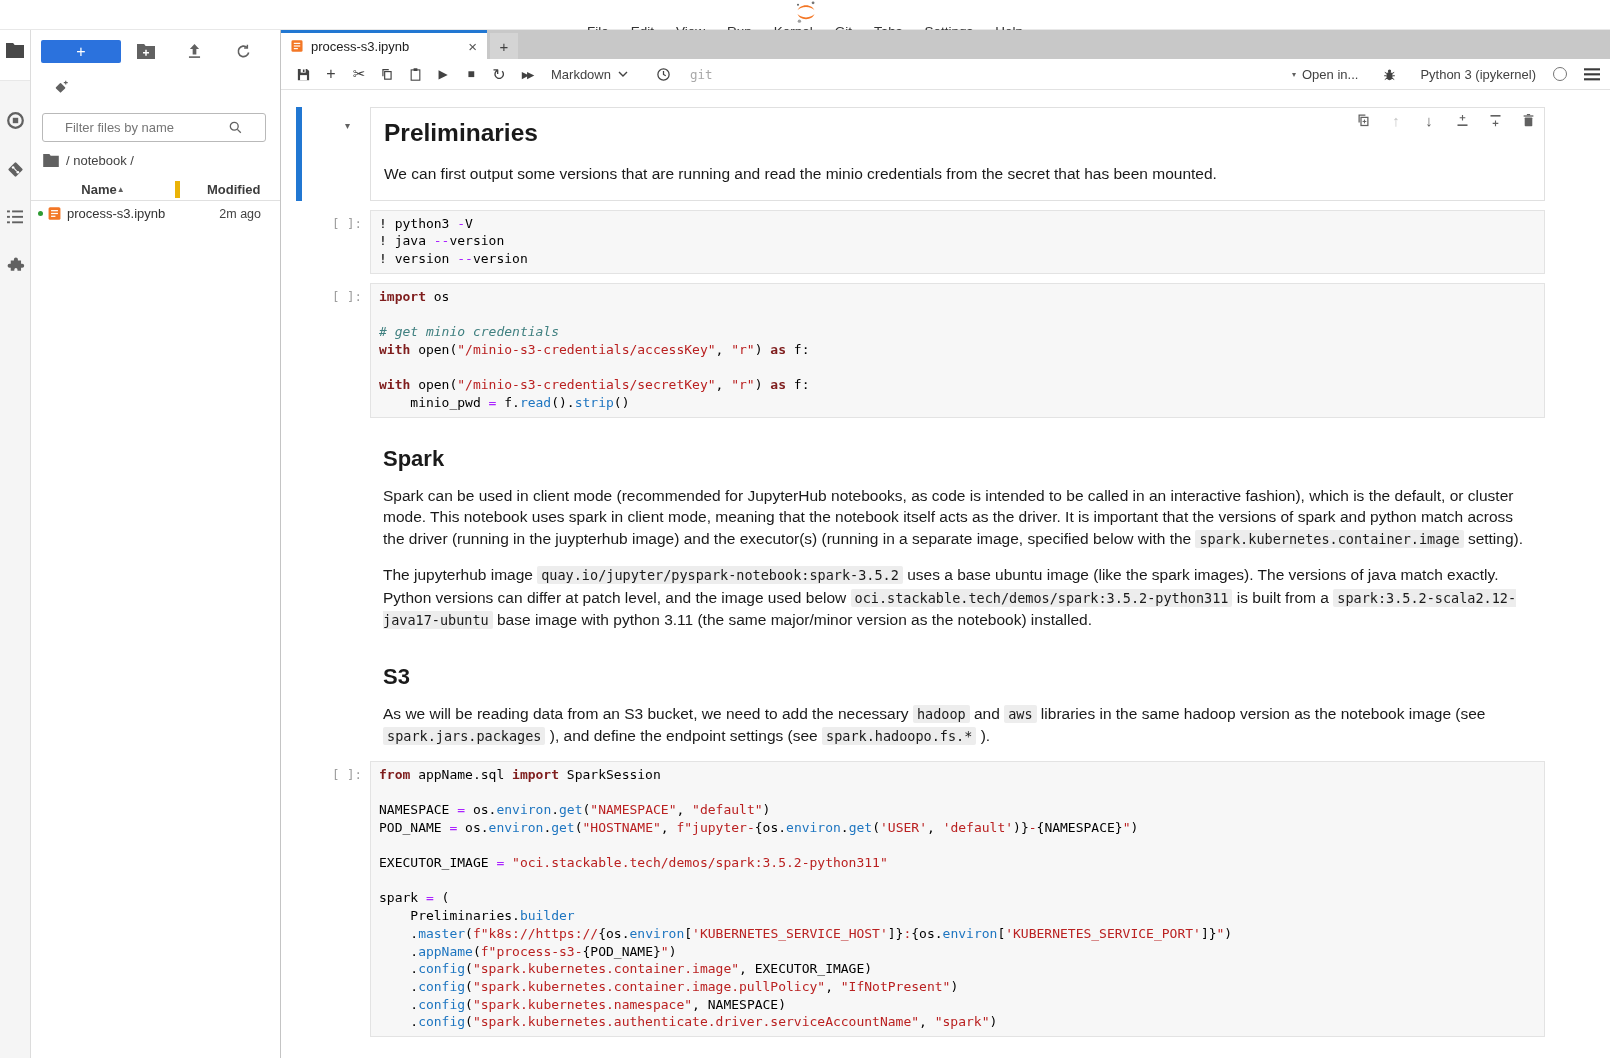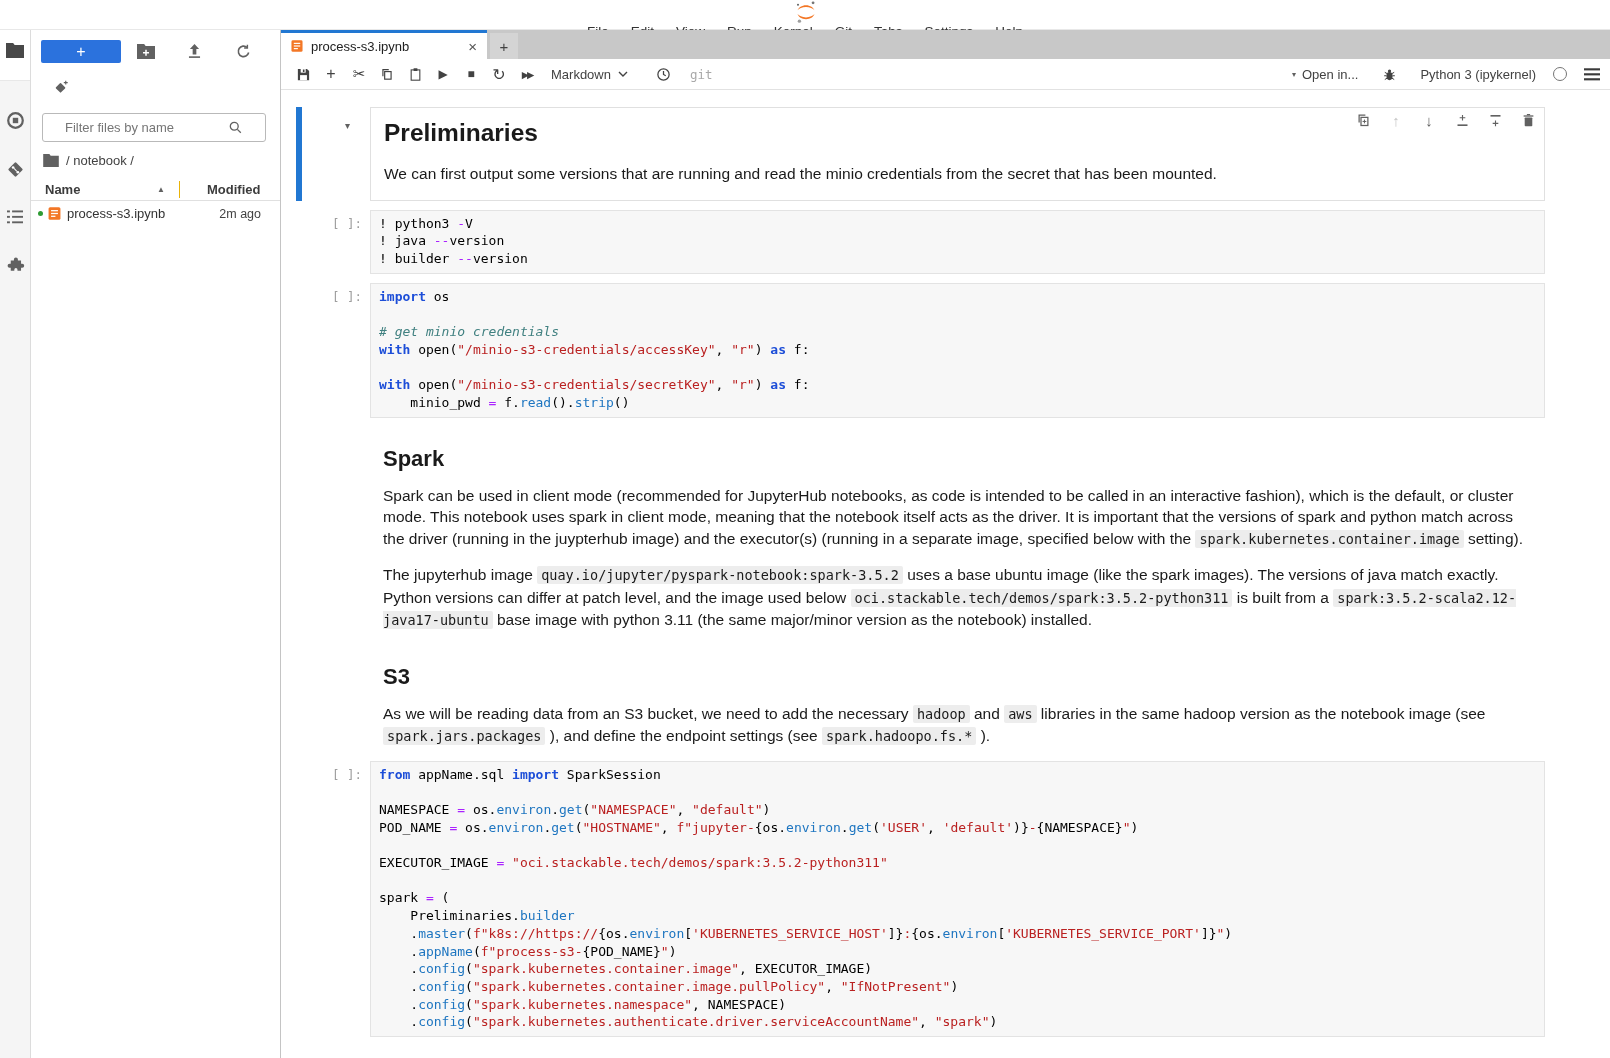--- a/index.html
+++ b/index.html
@@ -25,21 +25,21 @@
   
   .filebrowser { width:250px; flex:none; background:#fff; border-right:1px solid #c4c4c4; font-size:13px; }
   .fb-toolbar { display:flex; align-items:center; padding:10px 12px 0 10px; }
   .new-launcher { width:80px; height:23px; background:#2b72dd; border:none; border-radius:2px; color:#fff; font-size:16px; line-height:20px; cursor:pointer; }
   .fb-tool { flex:1; display:flex; justify-content:center; align-items:center; }
   .fb-gitrow { padding:16px 0 0 22px; }
   .fb-filter { margin:17px 14px 0 11px; height:29px; border:1px solid #b9b9b9; border-radius:3px; display:flex; align-items:center; justify-content:space-between; padding:0 22px; }
   .fb-filter .placeholder { color:#767676; font-size:13px; }
   .fb-breadcrumb { margin:11px 0 0 12px; display:flex; align-items:center; gap:7px; color:#424242; }
   .fb-header { margin-top:10px; display:flex; align-items:center; height:23px; border-bottom:1px solid #e0e0e0; font-weight:700; color:#3c3c3c; }
-  .fb-col-name { flex:0 0 149px; display:flex; align-items:center; justify-content:space-between; padding:0 14px 0 14px; border-right:1px solid #eab308; height:17px; }
+  .fb-col-name { flex:0 0 149px; display:flex; align-items:center; justify-content:center; padding:0 14px 0 14px; border-right:5px solid #eab308; height:17px; }
   .sort-caret { font-size:8px; color:#616161; }
   .fb-col-mod { padding-left:27px; }
   .fb-row { height:25px; display:flex; align-items:center; color:#333; }
   .fb-dot { width:5px; height:5px; border-radius:50%; background:#2e9b33; margin:0 4px 0 7px; flex:none; }
   .fb-row .fname { flex:1; padding-left:5px; }
   .fb-row .fmod { padding-right:19px; font-size:12.5px; color:#424242; }
   
   .main { flex:1; display:flex; flex-direction:column; background:#fff; min-width:0; }
   .tabbar { height:29px; background:#c8c8c8; display:flex; flex:none; }
   .tab { width:206px; background:#fff; border-top:3px solid #2177d2; display:flex; align-items:center; padding:0 10px 0 9px; font-size:13px; color:#212121; gap:7px; }
@@ -68,21 +68,21 @@
   .cell-main { flex:1; min-width:0; margin-right:65px; }
   .md-box { border:1px solid #e0e0e0; background:#fff; padding:9px 16px 13px 13px; }
   .md-body { padding:2px 16px 2px 13px; }
   .md-h1 { font-size:24.5px; font-weight:700; color:#1a1a1a; margin:2px 0 16px; }
   .md-h2 { font-size:22px; font-weight:700; color:#1a1a1a; margin:17px 0 13px; }
   .md-p { font-size:15.5px; line-height:21.5px; color:#1a1a1a; margin:0 0 14px; }
   .md-p:last-child { margin-bottom:2px; }
   .inline-code { font-family:"DejaVu Sans Mono",monospace; font-size:13.5px; background:#ededed; padding:1px 4px; border-radius:2px; color:#1a1a1a; }
   .editor { background:#f7f7f7; border:1px solid #e3e3e3; padding:4px 8px 5px; font-family:"DejaVu Sans Mono",monospace; font-size:13px; line-height:17.7px; color:#000; }
   .cm-line { white-space:pre; min-height:17.7px; }
-  .tok-k { color:#1d4ed8; font-weight:bold; }
+  .tok-k { color:#7f1d1d; font-weight:bold; }
   .tok-s { color:#ba2121; }
   .tok-c { color:#408080; font-style:italic; }
   .tok-o { color:#aa22ff; }
   .tok-m { color:#1d75c0; }
   
   .cell-toolbar { position:absolute; top:21px; right:67px; display:flex; align-items:center; gap:15px; background:#fff; padding:0 6px; z-index:5; }
   .ct-btn { display:flex; align-items:center; justify-content:center; width:18px; height:18px; color:#616161; font-size:15px; cursor:pointer; }
   .ct-btn.disabled { color:#c6c6c6; }
   svg { display:block; }
 </style>
@@ -363,21 +363,21 @@
             </div>
           </div>
           <div class="cell code">
             <div class="gutter">
               <span class="prompt">[ ]:</span>
             </div>
             <div class="cell-main">
               <div class="editor">
                 <div class="cm-line"><span>! python3 </span><span class="tok-o">-</span><span>V</span></div>
                 <div class="cm-line"><span>! java </span><span class="tok-o">--</span><span>version</span></div>
-                <div class="cm-line"><span>! builder </span><span class="tok-o">--</span><span>version</span></div>
+                <div class="cm-line"><span>! version </span><span class="tok-o">--</span><span>version</span></div>
               </div>
             </div>
           </div>
           <div class="cell code">
             <div class="gutter">
               <span class="prompt">[ ]:</span>
             </div>
             <div class="cell-main">
               <div class="editor">
                 <div class="cm-line"><span class="tok-k">import</span><span> os</span></div>

